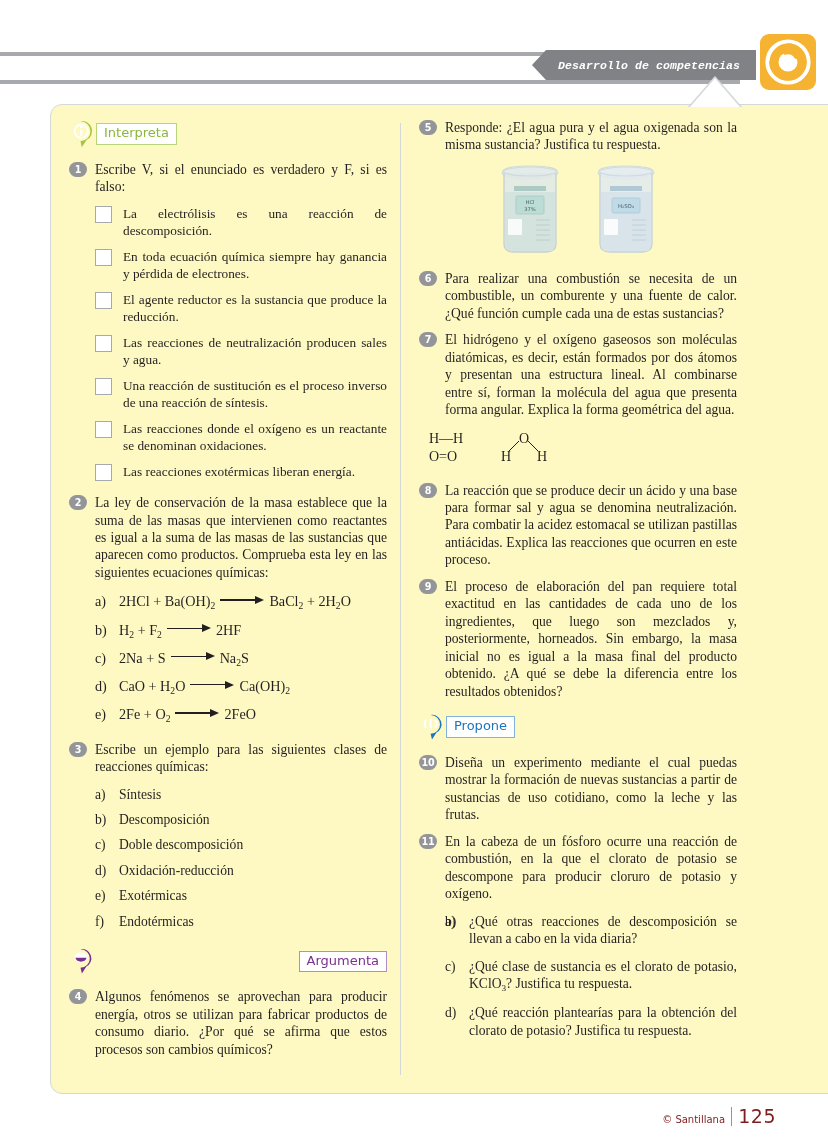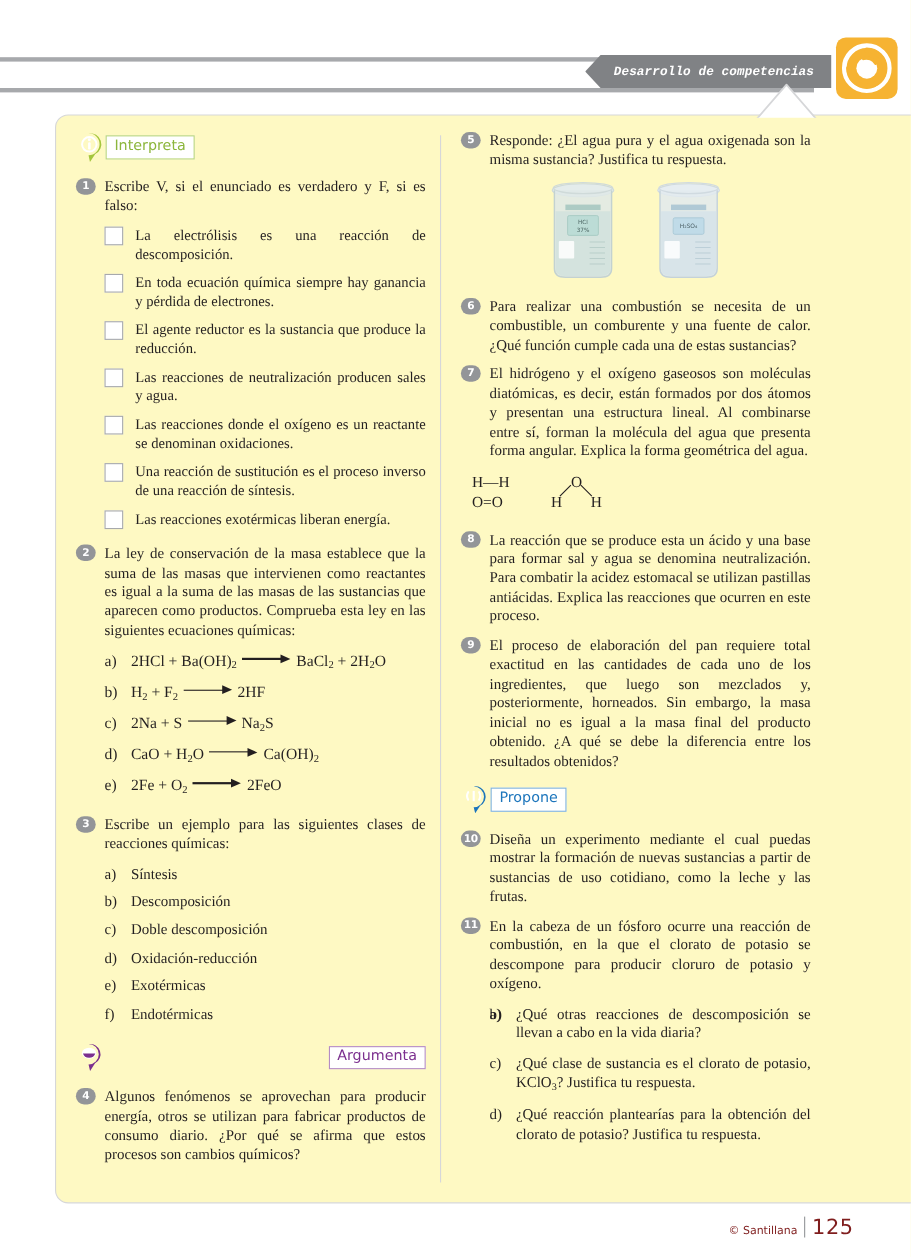--- a/index.html
+++ b/index.html
@@ -250,22 +250,22 @@
     <div class="q">
       <span class="num">1</span>
       <span class="q-text">Escribe V, si el enunciado es verdadero y F, si es falso:</span>
     </div>
 
     <div class="cbx-list" id="q1list">
         <div class="cbx"><span class="box"></span><span>La electrólisis es una reacción de descomposición.</span></div>
         <div class="cbx"><span class="box"></span><span>En toda ecuación química siempre hay ganancia y pérdida de electrones.</span></div>
         <div class="cbx"><span class="box"></span><span>El agente reductor es la sustancia que produce la reducción.</span></div>
         <div class="cbx"><span class="box"></span><span>Las reacciones de neutralización producen sales y agua.</span></div>
+        <div class="cbx"><span class="box"></span><span>Una reacción de sustitución es el proceso inverso de una reacción de síntesis.</span></div>
         <div class="cbx"><span class="box"></span><span>Las reacciones donde el oxígeno es un reactante se denominan oxidaciones.</span></div>
-        <div class="cbx"><span class="box"></span><span>Una reacción de sustitución es el proceso inverso de una reacción de síntesis.</span></div>
         <div class="cbx"><span class="box"></span><span>Las reacciones exotérmicas liberan energía.</span></div>
       </div>
 
     <div class="q" style="margin-top:14px;">
       <span class="num">2</span>
       <span class="q-text">La ley de conservación de la masa establece que la suma de las masas que intervienen como reactantes es igual a la suma de las masas de las sustancias que aparecen como productos. Comprueba esta ley en las siguientes ecuaciones químicas:</span>
     </div>
 
     <div id="q2eqs" style="margin-top:11px;">
         <div class="eqrow"><span class="ltr">a)</span><span>2HCl + Ba(OH)<sub>2</sub></span><span class="arrow"></span><span>BaCl<sub>2</sub> + 2H<sub>2</sub>O</span></div>
@@ -371,21 +371,21 @@
         <text x="100" y="15" font-family="Liberation Serif, serif" font-size="14" fill="#231f20">O</text>
         <text x="82" y="33" font-family="Liberation Serif, serif" font-size="14" fill="#231f20">H</text>
         <text x="118" y="33" font-family="Liberation Serif, serif" font-size="14" fill="#231f20">H</text>
         <line x1="100" y1="13" x2="90" y2="23" stroke="#231f20" stroke-width="1"></line>
         <line x1="109" y1="13" x2="119" y2="23" stroke="#231f20" stroke-width="1"></line>
       </svg>
     </div>
 
     <div class="q">
       <span class="num">8</span>
-      <span class="q-text">La reacción que se produce esta un ácido y una base para formar sal y agua se denomina neutralización. Para combatir la acidez estomacal se utilizan pastillas antiácidas. Explica las reacciones que ocurren en este proceso.</span>
+      <span class="q-text">La reacción que se produce decir un ácido y una base para formar sal y agua se denomina neutralización. Para combatir la acidez estomacal se utilizan pastillas antiácidas. Explica las reacciones que ocurren en este proceso.</span>
     </div>
 
     <div class="q">
       <span class="num">9</span>
       <span class="q-text">El proceso de elaboración del pan requiere total exactitud en las cantidades de cada uno de los ingredientes, que luego son mezclados y, posteriormente, horneados. Sin embargo, la masa inicial no es igual a la masa final del producto obtenido. ¿A qué se debe la diferencia entre los resultados obtenidos?</span>
     </div>
 
     <div class="sec" style="margin-top:12px;">
       <span class="sec-icon">
         <svg width="30" height="30" viewBox="0 0 30 30">

